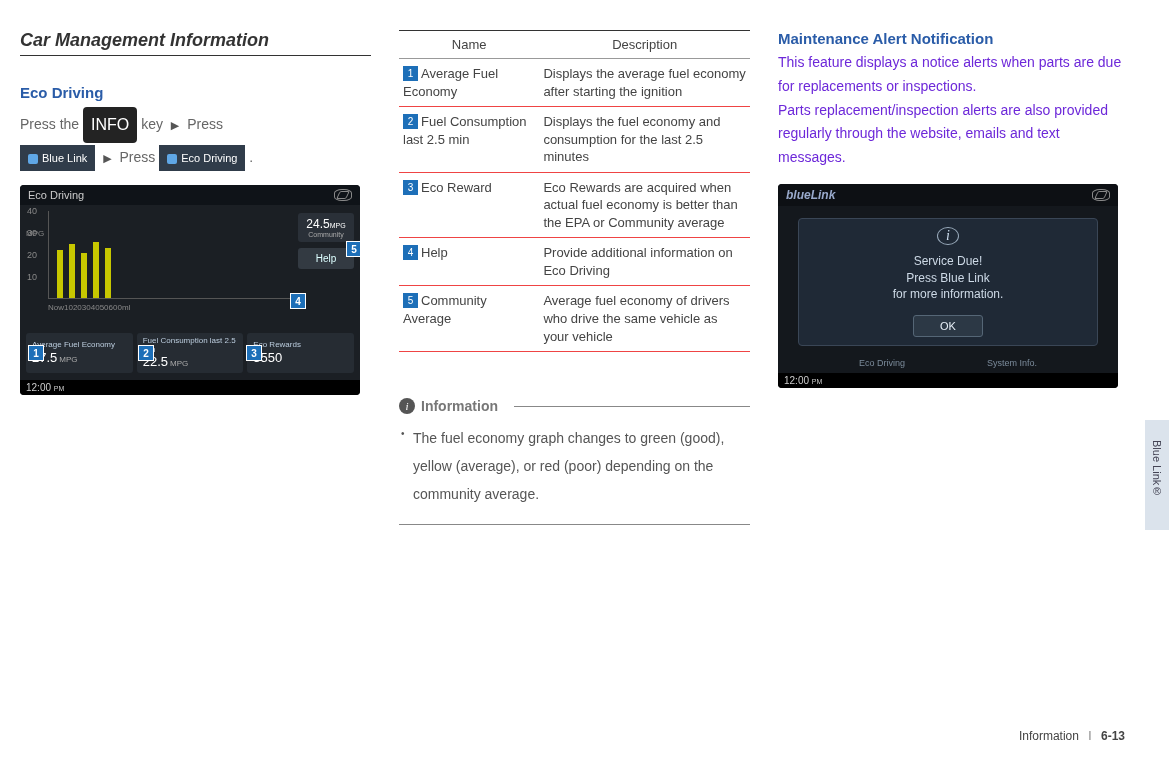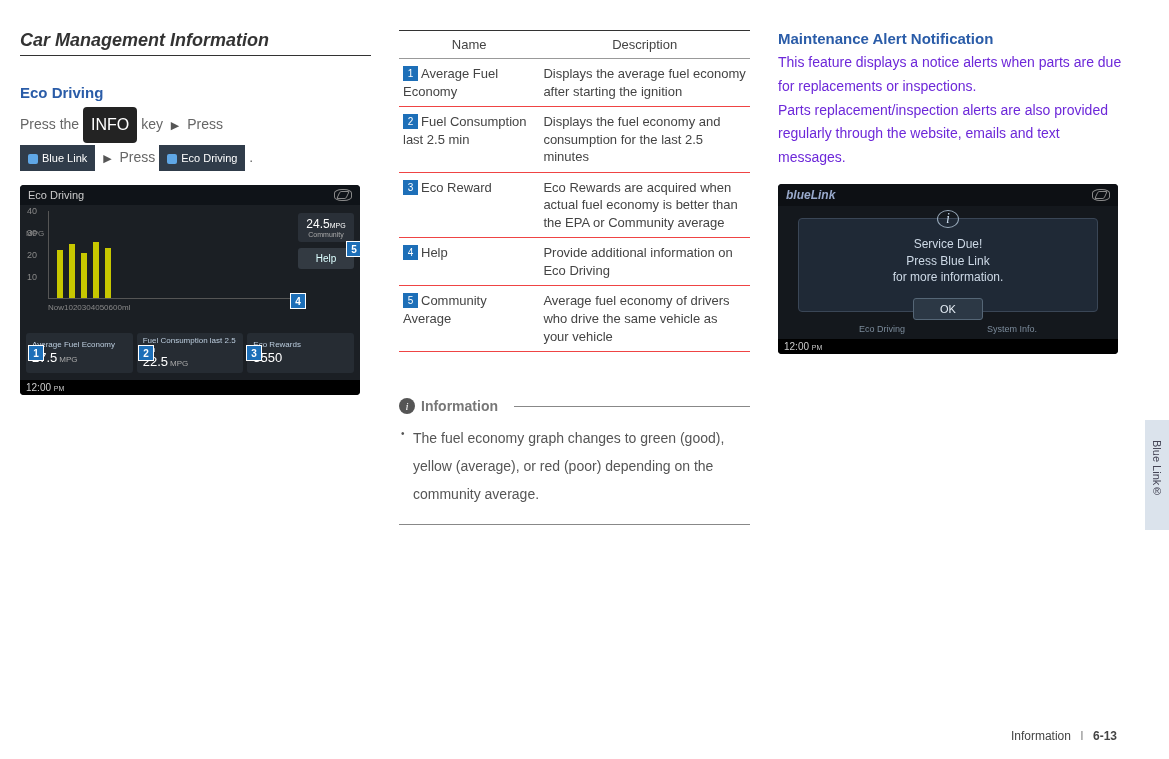--- a/index.html
+++ b/index.html
@@ -144,21 +144,21 @@
     font-size:11px; font-style:italic; font-family:Georgia,serif;
     display:flex; align-items:center; justify-content:center;
   }
   .info-title { color:#777; font-weight:bold; font-size:14px; }
   .info-rule { flex:1; border-bottom:1px solid #888; margin-left:10px; height:0;}
   .info-body { color:#555; line-height:2; font-size:14px; padding-left:14px; position:relative; border-bottom:1px solid #888; padding-bottom:16px;}
   .info-body::before { content:"•"; position:absolute; left:2px; top:0; font-size:10px;}
 
   
   .maint-shot {
-    width: 340px; height: 170px; background:#14181d; border-radius:4px;
+    width: 340px; height: 204px; background:#14181d; border-radius:4px;
     color:#ddd; position:relative; overflow:hidden; margin-top:14px;
   }
   .maint-top { display:flex; align-items:center; padding:4px 8px; background:#0d1014;}
   .bluelink-logo { font-style:italic; font-size:12px; color:#9ac; font-weight:bold;}
   .maint-dialog {
     position:absolute; left:20px; right:20px; top:34px; bottom:42px;
     background:#1f2936; border:1px solid #3a4656; border-radius:4px;
     display:flex; flex-direction:column; align-items:center; justify-content:center;
     padding:10px;
   }
@@ -178,21 +178,21 @@
   .side-tab {
     position:absolute; right:0; top:420px; width:24px; height:110px;
     background:#dbe3ec;
   }
   .side-tab-text {
     writing-mode:vertical-rl; font-size:11px; color:#445; position:absolute;
     right:6px; top:440px;
   }
 
   .footer {
-    position:absolute; bottom:16px; right:52px; font-size:12px; color:#444;
+    position:absolute; bottom:16px; right:44px; font-size:12px; color:#444;
   }
   .footer .sep { margin:0 6px; color:#888;}
   .footer .pg { font-weight:bold;}
 </style>
 </head>
 <body>
 
 <div class="columns">
 
   <div class="col">

